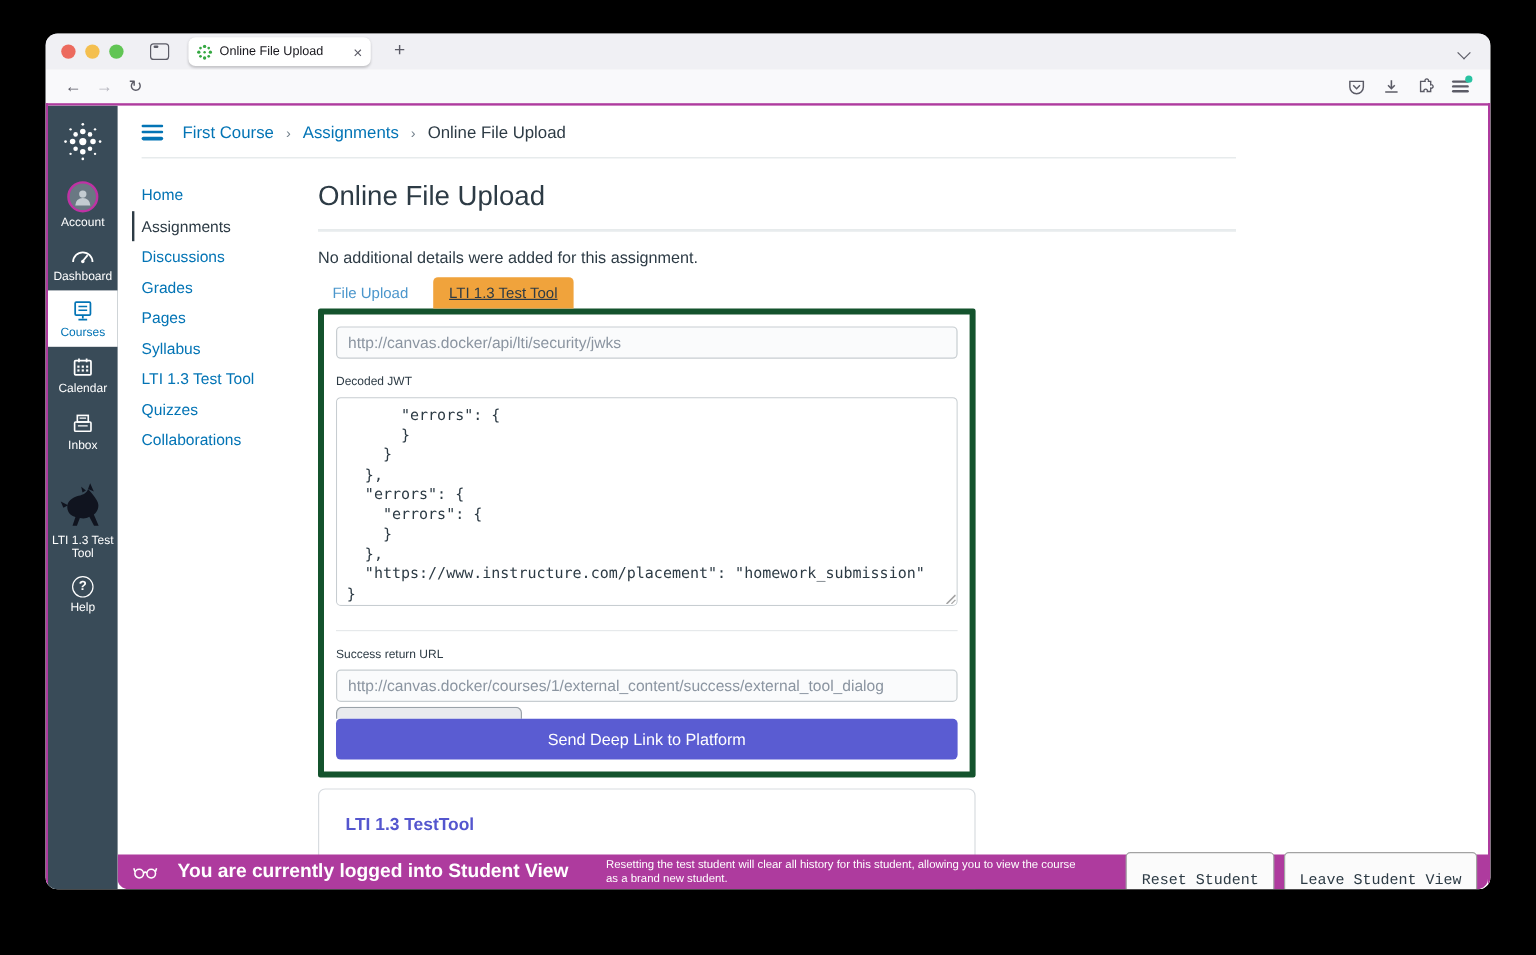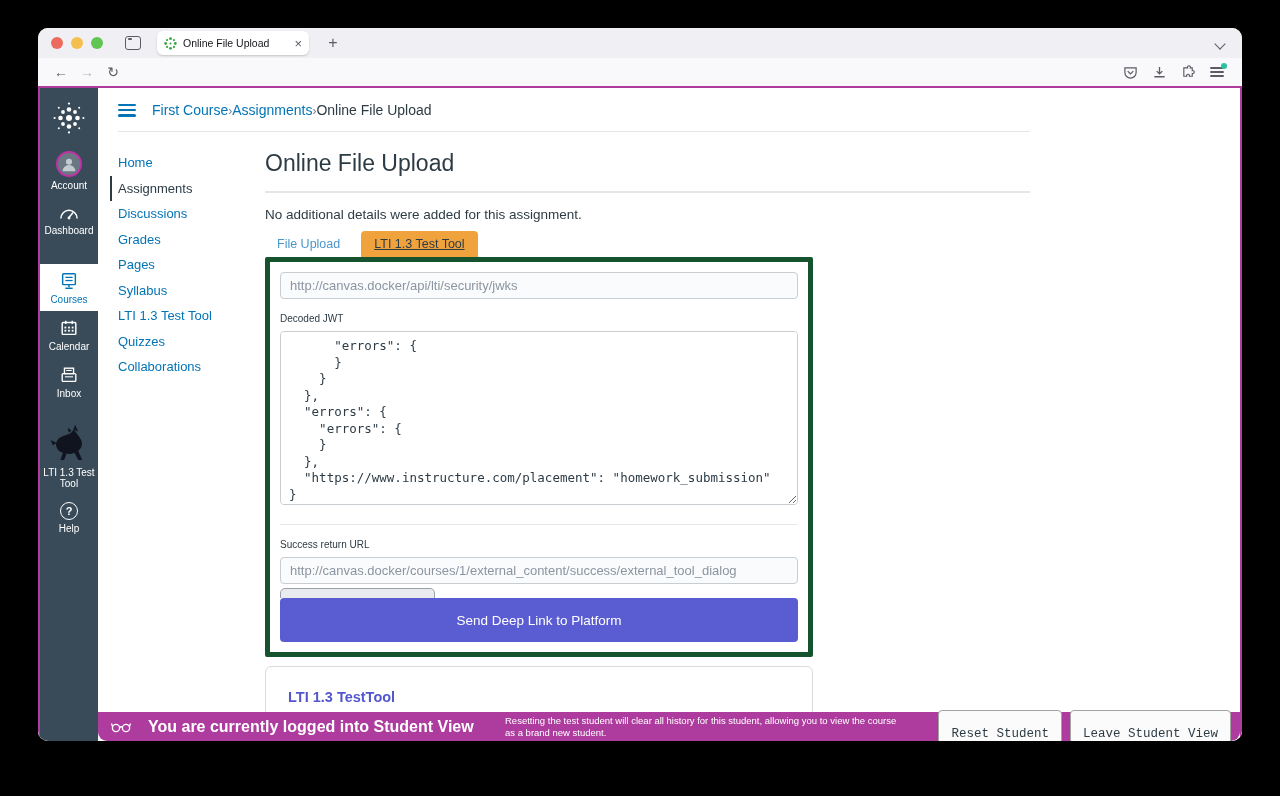--- a/index.html
+++ b/index.html
@@ -37,31 +37,31 @@
   .menu-icon::after { content:""; position:absolute; right:-3px; top:-4px; width:6px; height:6px; background:#2ac3a2; border-radius:50%; }
 
   
   .page { flex:1; position:relative; display:flex; background:#fff;
     border:2px solid #ae3b9e; border-bottom:none; overflow:hidden; }
 
   .gnav { width:58px; background:#394b58; flex:0 0 auto; display:flex; flex-direction:column; align-items:center; color:#fff; }
   .gnav-logo { margin:12px 0 8px; }
   .gnav-item { width:100%; padding:7px 0 6px; display:flex; flex-direction:column; align-items:center; gap:3px; }
   .gnav-item .lbl { font-size:10px; line-height:11px; text-align:center; color:#fff; }
-  .gnav-item.active { background:#fff;margin-top:22px; }
+  .gnav-item.active { background:#fff; }
   .gnav-item.active .lbl { color:#0374b5; }
   .avatar { width:26px; height:26px; border-radius:50%; border:2px solid #bf32a4; background:#6a7883; display:flex; align-items:center; justify-content:center; overflow:hidden; }
   .help-circle { width:18px; height:18px; border:1.6px solid #fff; border-radius:50%; display:flex; align-items:center; justify-content:center; font-size:11px; font-weight:700; color:#fff; }
 
   .main { flex:1; position:relative; overflow:hidden; }
   .main-inner { width:932px; padding:14px 0 0 20px; }
   .crumb-row { display:flex; align-items:center; gap:16px; }
   .burger { width:18px; height:13px; display:flex; flex-direction:column; justify-content:space-between; }
   .burger i { display:block; height:2.6px; background:#0374b5; border-radius:2px; }
-  .crumbs { font-size:14px; color:#2d3b45; display:flex; gap:0; align-items:flex-end; }
+  .crumbs { font-size:14px; color:#2d3b45; display:flex; gap:10px; align-items:flex-end; }
   .crumbs a { color:#0374b5; text-decoration:none; }
   .crumb-sep { color:#73818c; font-size:12px; }
   hr.rule { border:none; border-top:1px solid #e2e6e8; margin:13px 0 0; }
 
   .body-row { display:flex; margin-top:6px; }
   .cnav { width:147px; flex:0 0 auto; padding-top:12px; }
   .cnav-item { font-size:13px; color:#0374b5; padding:6px 0 6px 0; line-height:13px; margin-bottom:0.5px; }
   .cnav-item.active { color:#2d3b45; font-weight:500; border-left:2px solid #2d3b45; padding-left:6px; margin-left:-8px; }
   .content { width:765px; }
 
@@ -79,21 +79,21 @@
   .panel { width:548px; border:5px solid #14532d; border-radius:2px; padding:10px; background:#fff; position:relative; }
   .text-input { width:100%; height:27px; border:1px solid #c7cdd1; border-radius:4px; background:#fafbfc;
     font-size:13px; color:#8b95a1; padding:0 9px; font-family:"Liberation Sans", sans-serif; }
   .field-label { font-size:10px; color:#2d3b45; margin:14px 0 7px; display:block; }
   textarea.jwt { width:100%; height:174px; border:1px solid #c7cdd1; border-radius:4px; background:#fff;
     font-family:"DejaVu Sans Mono", monospace; font-size:12.5px; line-height:16.5px; color:#2d3b45;
     padding:6px 8px; resize:both; white-space:pre; overflow:auto; }
   hr.panel-rule { border:none; border-top:1px solid #e6e9eb; margin:15px 0 2px; }
   .clipped { height:10px; overflow:hidden; margin-top:4px; width:155px; }
   .clipped-box { height:24px; border:1px solid #9aa2a9; border-radius:5px; background:#e9ebee; }
-  .submit-btn { width:100%; height:44px; background:#5a5cd2; color:#fff; border:none; border-radius:4px;
+  .submit-btn { width:100%; height:34px; background:#5a5cd2; color:#fff; border:none; border-radius:4px;
     font-size:13.5px; font-family:"Liberation Sans", sans-serif; }
 
   .tool-card { width:548px; margin-top:9px; border:1px solid #d8dce0; border-radius:6px; background:#fff; height:120px; padding:22px 0 0 22px; }
   .tool-card-title { font-size:14.5px; font-weight:700; color:#5456ce; }
 
   .sv-bar { position:absolute; left:0; right:0; bottom:0; height:29px; background:#ae3b9e; z-index:10;
     display:flex; align-items:center; color:#fff; border-radius:0 0 9px 9px; padding:0 9px 0 12px; }
   .sv-msg { font-size:16px; font-weight:700; margin-left:16px; white-space:nowrap; }
   .sv-note { position:absolute; left:407px; top:3px; width:398px; font-size:9.5px; line-height:11.5px; color:#fff; }
   .sv-buttons { margin-left:auto; display:flex; gap:8px; }

